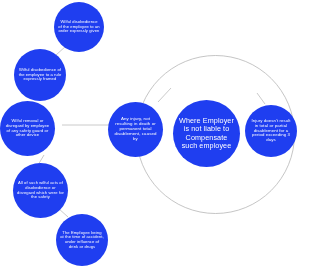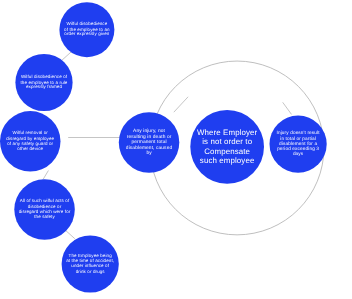--- a/index.html
+++ b/index.html
@@ -85,20 +85,20 @@
 
   <div class="node n-small" style="left:56px; top:214px; width:52px; height:52px;">
     <span class="label">The Employee being at the time of accident, under influence of drink or drugs</span>
   </div>
 
   <div class="node n-mid" style="left:108px; top:102px; width:55px; height:55px;">
     <span class="label">Any injury, not resulting in death or permanent total disablement, caused by</span>
   </div>
 
   <div class="node n-center" style="left:173px; top:100px; width:67px; height:67px;">
-    <span class="label">Where Employer is not order to Compensate such employee</span>
+    <span class="label">Where Employer is not liable to Compensate such employee</span>
   </div>
 
   <div class="node n-right" style="left:245px; top:105px; width:52px; height:52px;">
     <span class="label">Injury doesn't result in total or partial disablement for a period exceeding 3 days</span>
   </div>
 
 </div>
 
 </body></html>

